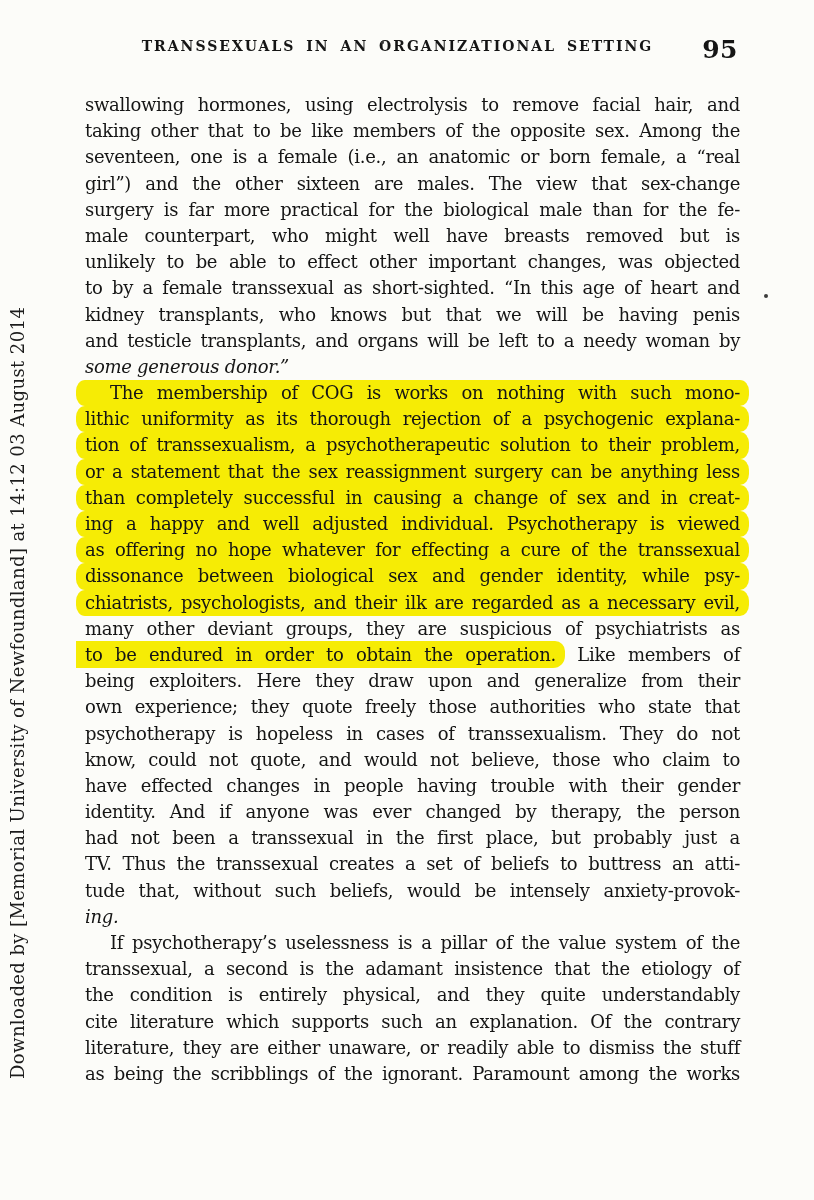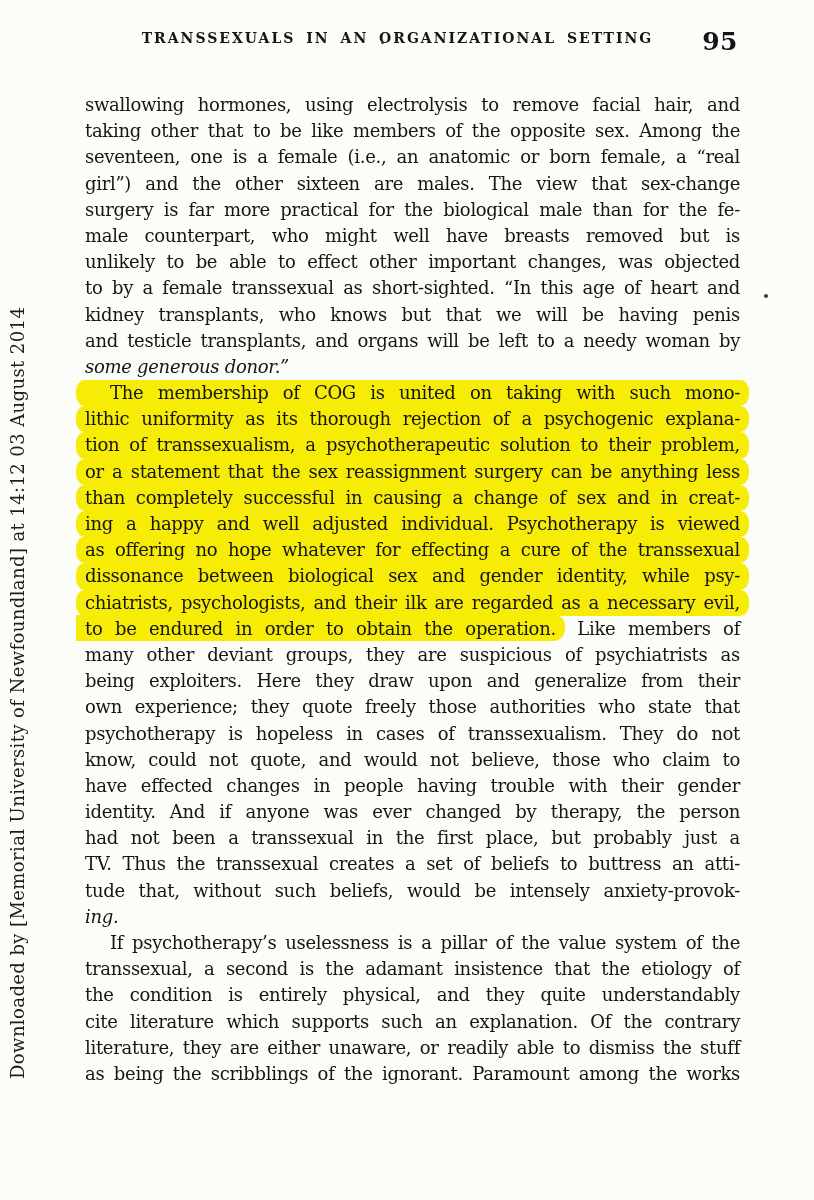--- a/index.html
+++ b/index.html
@@ -8,21 +8,21 @@
     font-family: "DejaVu Serif", "Liberation Serif", serif;
     background: var(--paper, #fcfcf9);
     position: relative;
     overflow: hidden;
   }
   .page { position: absolute; inset: 0; }
 
   
   .header {
     position: absolute;
-    left: 85px; top: 30px; width: 655px;
+    left: 85px; top: 38px; width: 655px;
     color: var(--ink, #151515);
   }
   .htitle {
     display: block;
     text-align: center;
     font-size: 14px;
     font-weight: bold;
     letter-spacing: 2px;
     word-spacing: 4px;
     padding-right: 30px;
@@ -97,31 +97,31 @@
       <div class="line">taking other that to be like members of the opposite sex. Among the</div>
       <div class="line">seventeen, one is a female (i.e., an anatomic or born female, a “real</div>
       <div class="line">girl”) and the other sixteen are males. The view that sex-change</div>
       <div class="line">surgery is far more practical for the biological male than for the fe-</div>
       <div class="line">male counterpart, who might well have breasts removed but is</div>
       <div class="line">unlikely to be able to effect other important changes, was objected</div>
       <div class="line">to by a female transsexual as short-sighted. “In this age of heart and</div>
       <div class="line">kidney transplants, who knows but that we will be having penis</div>
       <div class="line">and testicle transplants, and organs will be left to a needy woman by</div>
       <div class="line last">some generous donor.”</div>
-      <div class="line hl indent">The membership of COG is united on taking with such mono-</div>
+      <div class="line hl indent">The membership of COG is works on nothing with such mono-</div>
       <div class="line hl">lithic uniformity as its thorough rejection of a psychogenic explana-</div>
       <div class="line hl">tion of transsexualism, a psychotherapeutic solution to their problem,</div>
       <div class="line hl">or a statement that the sex reassignment surgery can be anything less</div>
       <div class="line hl">than completely successful in causing a change of sex and in creat-</div>
       <div class="line hl">ing a happy and well adjusted individual. Psychotherapy is viewed</div>
       <div class="line hl">as offering no hope whatever for effecting a cure of the transsexual</div>
       <div class="line hl">dissonance between biological sex and gender identity, while psy-</div>
       <div class="line hl">chiatrists, psychologists, and their ilk are regarded as a necessary evil,</div>
+      <div class="line">many other deviant groups, they are suspicious of psychiatrists as</div>
       <div class="line"><span class="hl-part">to be endured in order to obtain the operation.</span><span> Like members of</span></div>
-      <div class="line">many other deviant groups, they are suspicious of psychiatrists as</div>
       <div class="line">being exploiters. Here they draw upon and generalize from their</div>
       <div class="line">own experience; they quote freely those authorities who state that</div>
       <div class="line">psychotherapy is hopeless in cases of transsexualism. They do not</div>
       <div class="line">know, could not quote, and would not believe, those who claim to</div>
       <div class="line">have effected changes in people having trouble with their gender</div>
       <div class="line">identity. And if anyone was ever changed by therapy, the person</div>
       <div class="line">had not been a transsexual in the first place, but probably just a</div>
       <div class="line">TV. Thus the transsexual creates a set of beliefs to buttress an atti-</div>
       <div class="line">tude that, without such beliefs, would be intensely anxiety-provok-</div>
       <div class="line last">ing.</div>

